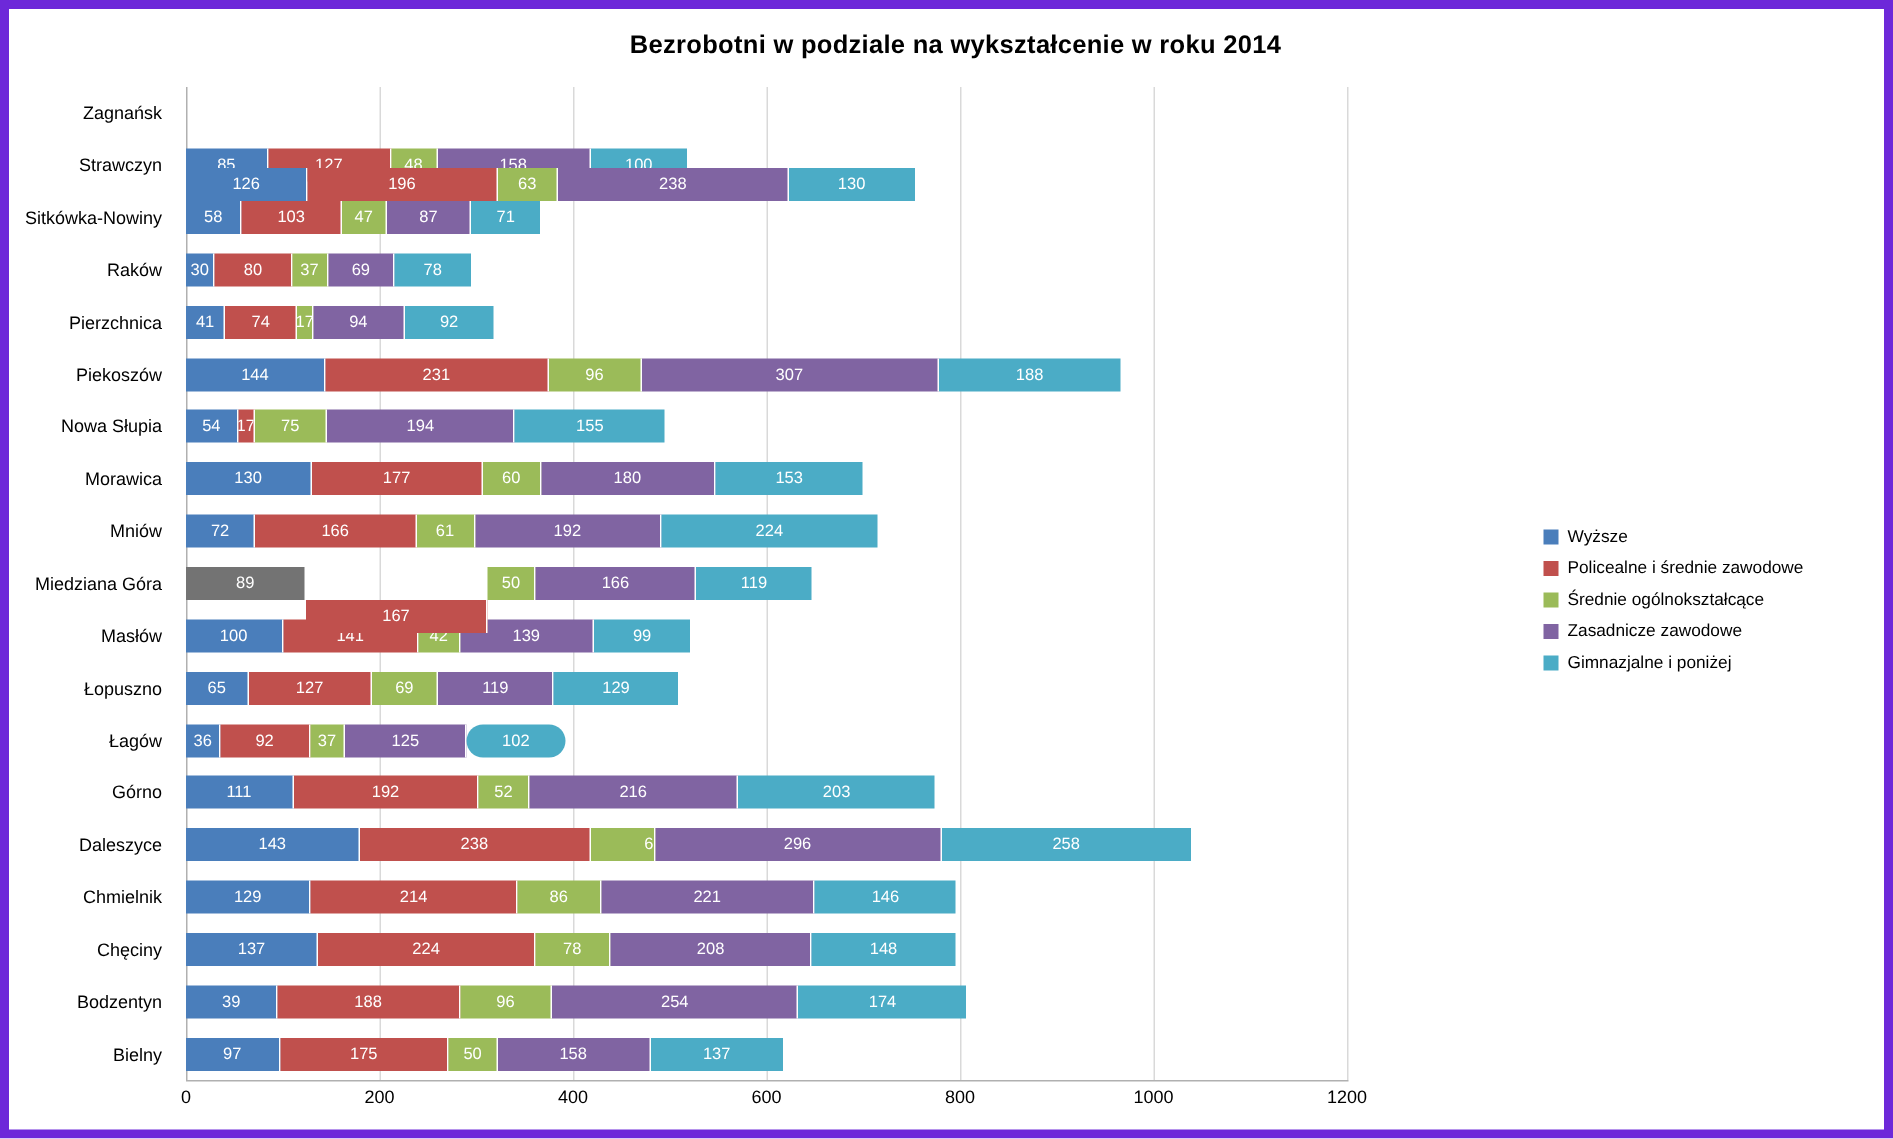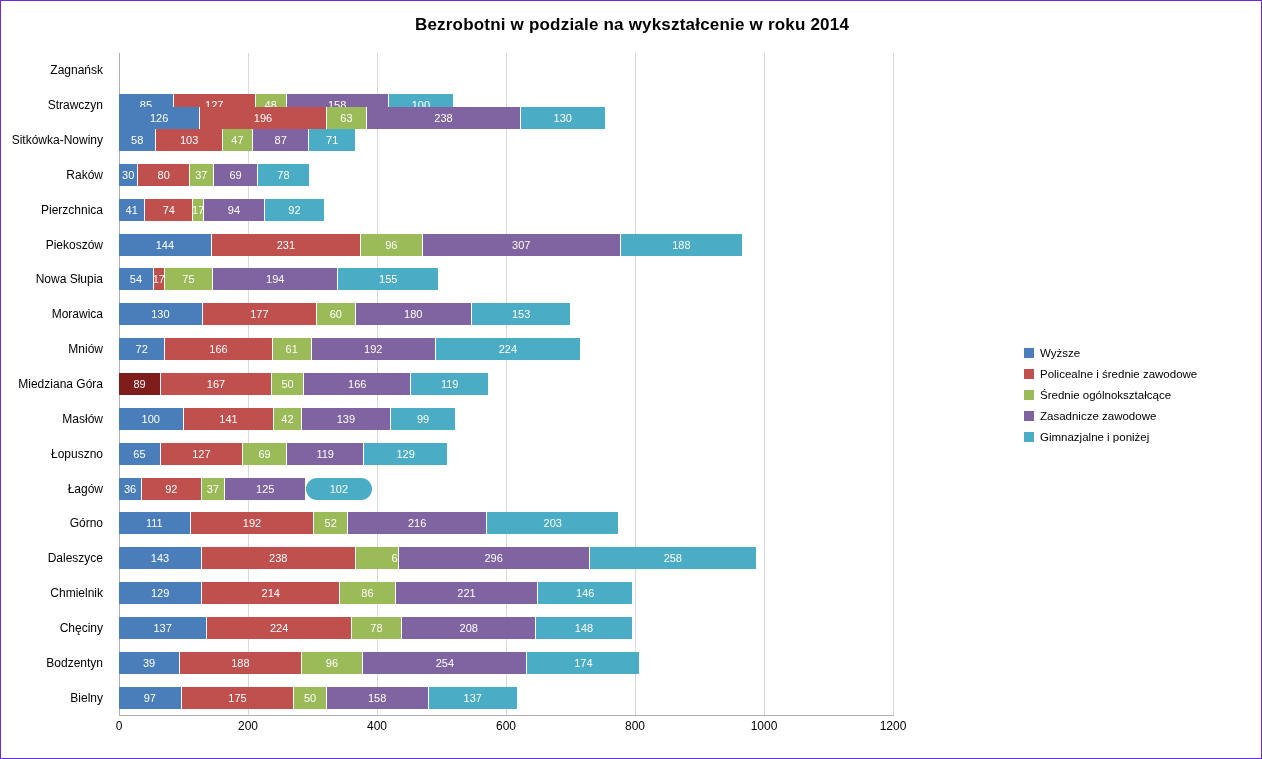--- a/index.html
+++ b/index.html
@@ -12,21 +12,21 @@
     background: #ffffff;
     font-family: "Liberation Sans", sans-serif;
     color: #000000;
     overflow: hidden;
   }
   #chart-root {
     position: relative;
     width: 1262px;
     height: 759px;
     box-sizing: border-box;
-    border: 1px solid #6d28d9;
+    border: 6px solid #6d28d9;
   }
   #chart-title {
     position: absolute;
     top: 14px;
     left: 0;
     width: 1262px;
     text-align: center;
     font-size: 17px;
     font-weight: bold;
     letter-spacing: 0.2px;
@@ -178,21 +178,21 @@
         <div class="seg" style="width: 95.46px; background: rgb(75, 172, 198);">148</div>
       </div>
       <div class="bar-row" style="top: 529.053px;">
         <div class="seg" style="width: 83.205px; background: rgb(74, 126, 187);">129</div>
         <div class="seg" style="width: 138.03px; background: rgb(192, 80, 77);">214</div>
         <div class="seg" style="width: 55.47px; background: rgb(155, 187, 89);">86</div>
         <div class="seg" style="width: 142.545px; background: rgb(128, 100, 162);">221</div>
         <div class="seg" style="width: 94.17px; background: rgb(75, 172, 198);">146</div>
       </div>
       <div class="bar-row" style="top: 494.211px;">
-        <div class="seg" style="width: 83px; background: rgb(74, 126, 187);">143</div>
+        <div class="seg" style="width: 116px; background: rgb(74, 126, 187);">143</div>
         <div class="seg" style="width: 153.51px; background: rgb(192, 80, 77);">238</div>
         <div class="seg" style="width: 43.215px; background: rgb(155, 187, 89); padding-left: 42px;">67</div>
         <div class="seg" style="width: 190.92px; background: rgb(128, 100, 162);">296</div>
         <div class="seg" style="width: 166.41px; background: rgb(75, 172, 198);">258</div>
       </div>
       <div class="bar-row" style="top: 459.368px;">
         <div class="seg" style="width: 71.595px; background: rgb(74, 126, 187);">111</div>
         <div class="seg" style="width: 123.84px; background: rgb(192, 80, 77);">192</div>
         <div class="seg" style="width: 33.54px; background: rgb(155, 187, 89);">52</div>
         <div class="seg" style="width: 139.32px; background: rgb(128, 100, 162);">216</div>
@@ -213,22 +213,22 @@
         <div class="seg" style="width: 83.205px; background: rgb(75, 172, 198);">129</div>
       </div>
       <div class="bar-row" style="top: 354.842px;">
         <div class="seg" style="width: 64.5px; background: rgb(74, 126, 187);">100</div>
         <div class="seg" style="width: 90.945px; background: rgb(192, 80, 77);">141</div>
         <div class="seg" style="width: 27.09px; background: rgb(155, 187, 89);">42</div>
         <div class="seg" style="width: 89.655px; background: rgb(128, 100, 162);">139</div>
         <div class="seg" style="width: 63.855px; background: rgb(75, 172, 198);">99</div>
       </div>
       <div class="bar-row" style="top: 320px;">
-        <div class="seg" style="width: 42px; background: #7f1d1d;">89</div>
-        <div class="seg" style="width: 111px; background: rgb(192, 80, 77);">167</div>
+        <div class="seg" style="width: 80px; background: #737373;">89</div>
+        <div class="seg" style="width: 121px; background: rgb(192, 80, 77); margin-top: 22px;">167</div>
         <div class="seg" style="width: 32.25px; background: rgb(155, 187, 89);">50</div>
         <div class="seg" style="width: 107.07px; background: rgb(128, 100, 162);">166</div>
         <div class="seg" style="width: 76.755px; background: rgb(75, 172, 198);">119</div>
       </div>
       <div class="bar-row" style="top: 285.158px;">
         <div class="seg" style="width: 46.44px; background: rgb(74, 126, 187);">72</div>
         <div class="seg" style="width: 107.07px; background: rgb(192, 80, 77);">166</div>
         <div class="seg" style="width: 39.345px; background: rgb(155, 187, 89);">61</div>
         <div class="seg" style="width: 123.84px; background: rgb(128, 100, 162);">192</div>
         <div class="seg" style="width: 144.48px; background: rgb(75, 172, 198);">224</div>

